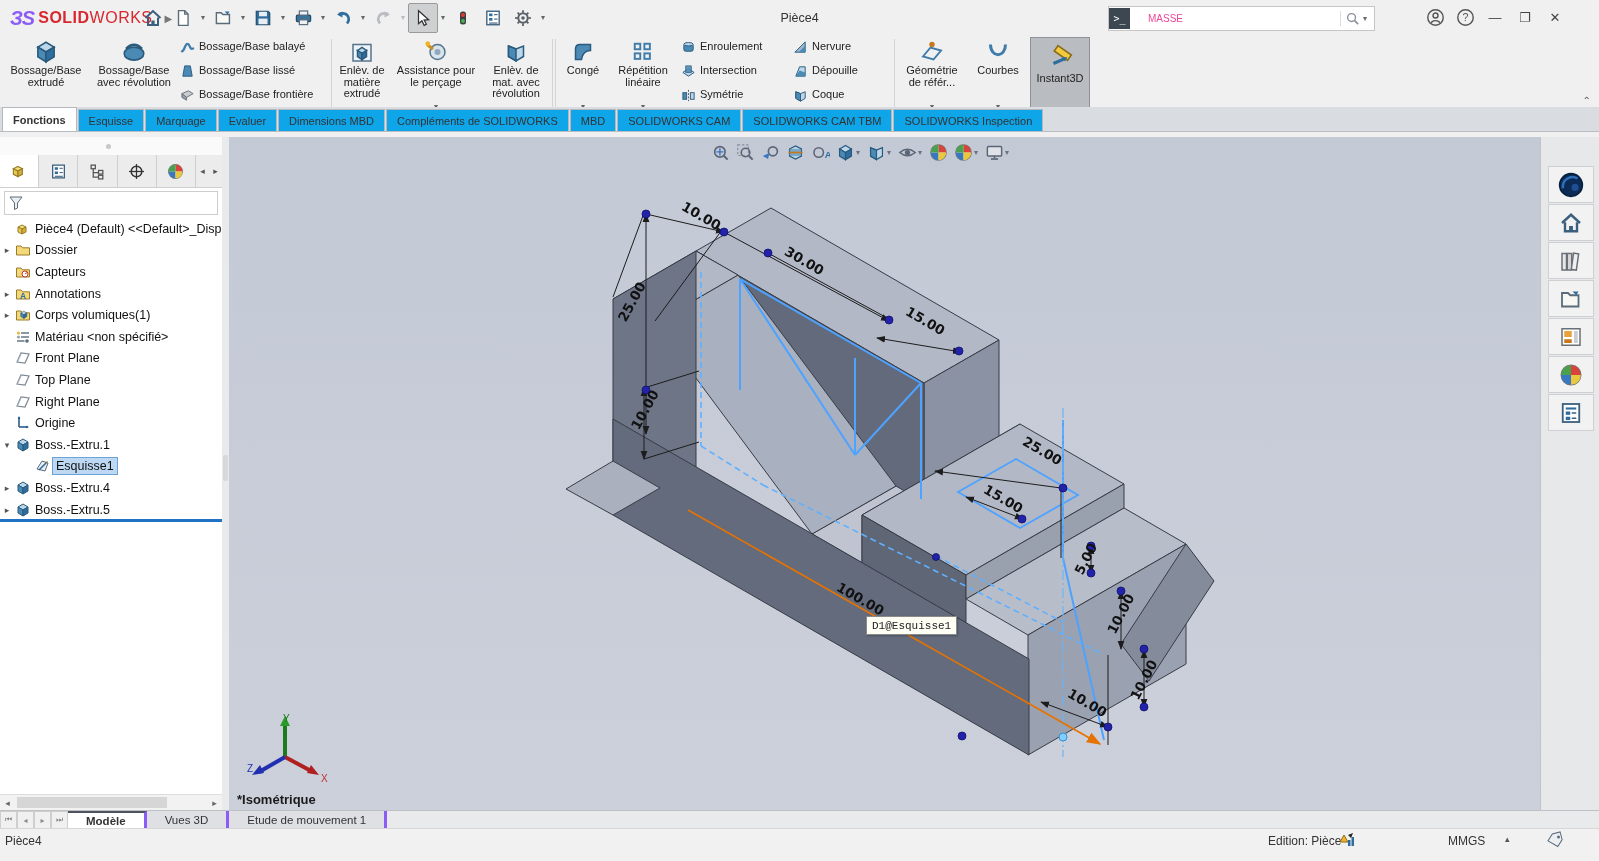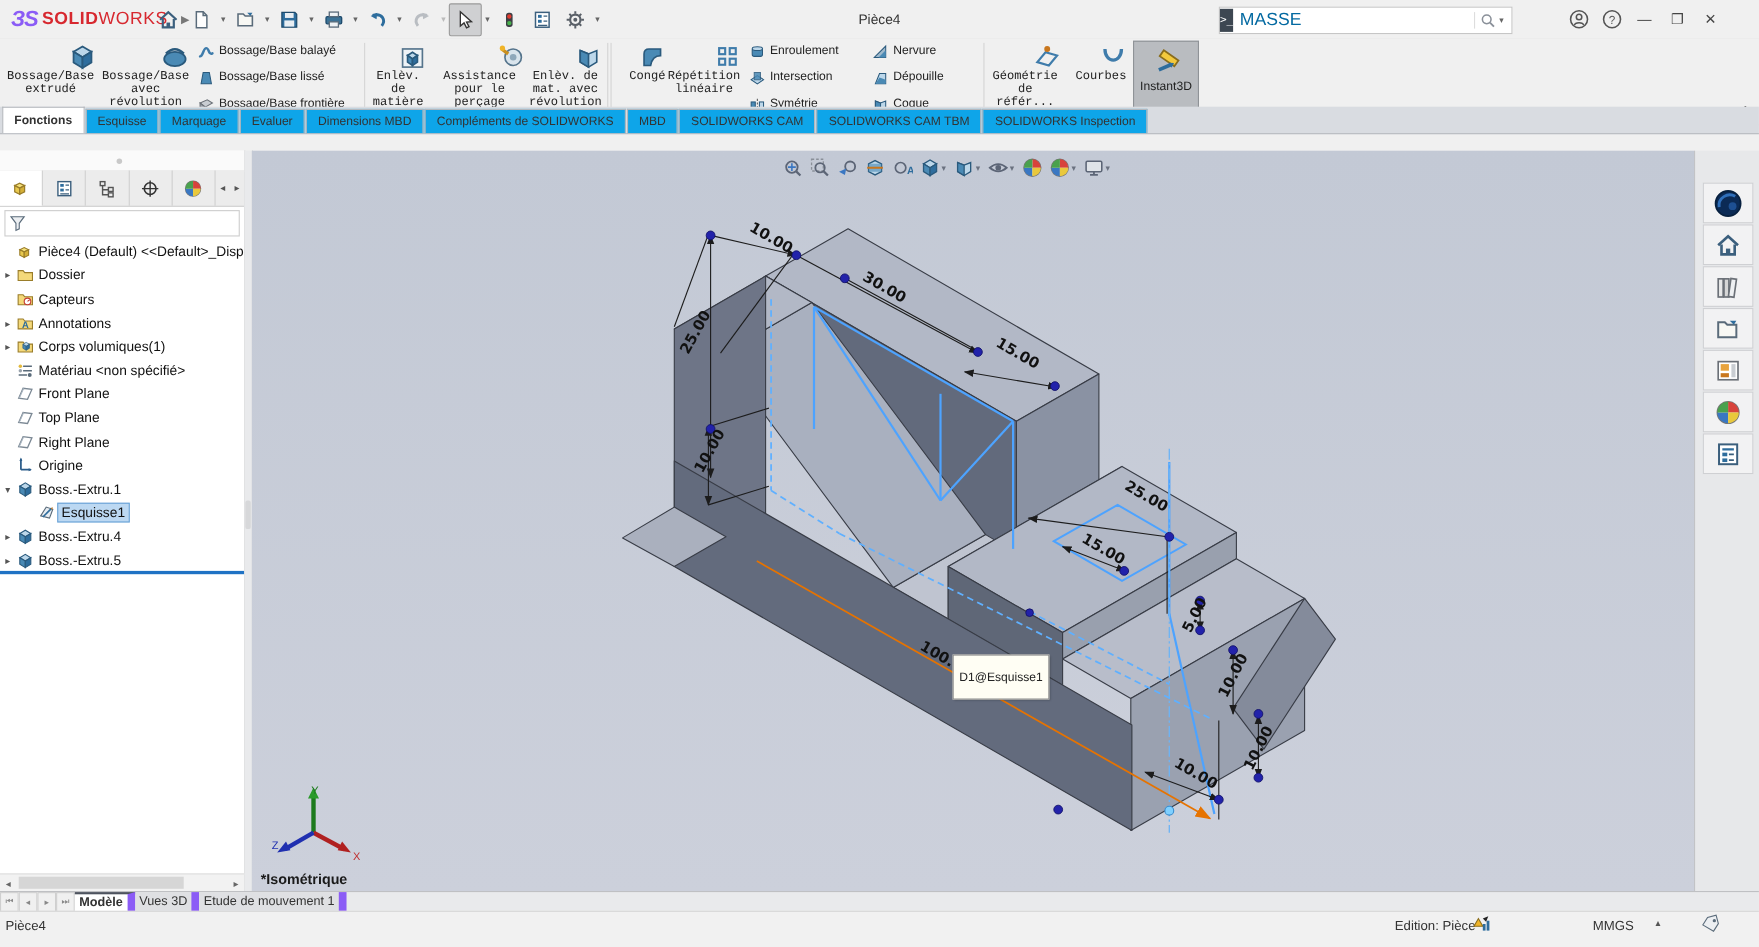--- a/index.html
+++ b/index.html
@@ -14,36 +14,36 @@
   .tbarrow{color:#777;font-size:10px;margin-left:8px;}
   #maintools{left:138px;top:2px;height:31px;display:flex;align-items:center;}
   .tbtn{height:28px;min-width:28px;display:flex;align-items:center;justify-content:center;border:1px solid transparent;border-radius:2px;}
   .tbtn svg{display:block;}
   .tbtn.pressed{background:#cfd0d2;border:1px solid #9a9a9a;}
   .caret{font-size:8px;color:#666;padding:0 3px;}
   .caret.dis{color:#bbb;}
   #doc-title{left:0;top:0;width:1599px;height:35px;display:flex;align-items:center;justify-content:center;font-size:12.5px;color:#333;pointer-events:none;}
   #searchbox{left:1108px;top:6px;width:265px;height:23px;background:#fff;border:1px solid #c6c6c6;display:flex;align-items:center;}
   #searchbox .cmdicon{width:21px;height:21px;background:#3d4752;color:#fff;font-size:10px;display:flex;align-items:center;justify-content:center;font-family:"DejaVu Sans Mono",monospace;}
-  #searchbox input{border:0;outline:0;flex:1;font-size:16px;padding:0 6px;font-family:"Liberation Sans",sans-serif;color:#0369a1;background:transparent;}
+  #searchbox input{border:0;outline:0;flex:1;font-size:10px;padding:0 6px;font-family:"Liberation Sans",sans-serif;color:#ec4899;background:transparent;margin-left:12px;}
   #searchbox .magwrap{display:flex;align-items:center;border-left:1px solid #ddd;padding:0 4px;color:#888;}
   .winbtn{width:30px;height:28px;display:flex;align-items:center;justify-content:center;color:#444;font-size:13px;}
   
   #ribbon{left:0;top:35px;width:1599px;height:78px;background:#f0f0f0;border-bottom:1px solid #cfcfcf;display:flex;align-items:stretch;}
   .rgsep{width:1px;background:#d4d4d4;margin:4px 1px;}
-  .rlg{display:flex;flex-direction:column;align-items:flex-end;justify-content:flex-start;padding:4px 4px 1px;text-align:center;line-height:11.5px;font-size:11px;color:#222;font-family:Liberation Mono, monospace;}
+  .rlg{display:flex;flex-direction:column;align-items:center;justify-content:flex-start;padding:4px 4px 1px;text-align:center;line-height:11.5px;font-size:11px;color:#222;}
   .rlg .ric{height:26px;display:flex;align-items:center;}
   .rlg .rcaret{font-size:8px;color:#666;margin-top:auto;}
   .smcol{display:flex;flex-direction:column;justify-content:space-between;padding:5px 4px;}
   .sm{display:flex;gap:4px;font-size:11px;color:#222;height:20px;white-space:nowrap;}
   .sm svg{flex:0 0 auto;}
   #instant3d{background:#b9bcc0;border:1px solid #8f9397;margin:2px;display:flex;flex-direction:column;align-items:center;padding-top:6px;width:58px;font-size:11px;}
   #ribbon-collapse{position:absolute;right:8px;top:95px;color:#555;font-size:10px;}
   
-  #tabbar{left:0;top:97px;width:1599px;height:24px;background:#d9dce1;border-bottom:1px solid #b9bcc1;}
+  #tabbar{left:0;top:107px;width:1599px;height:24px;background:#d9dce1;border-bottom:1px solid #b9bcc1;}
   .ctabs{display:flex;height:24px;align-items:flex-end;}
   .ctab{height:21px;display:flex;align-items:center;padding:0 10px;background:#0ea5e9;border:1px solid #b4b7bc;border-bottom:none;margin-right:1px;font-size:11px;color:#333;}
   .ctab.active{background:#fff;font-weight:bold;height:23px;}
   #tabwin{position:absolute;right:30px;top:115px;display:flex;gap:10px;color:#777;align-items:center;font-size:12px;}
   
   #panel{left:0;top:137px;width:222px;height:673px;background:#fff;border-right:1px solid #b5b5b5;}
   #panel-grip{left:0;top:137px;width:222px;height:18px;background:#fafafa;border-bottom:1px solid #e3e3e3;}
   #panel-grip .dot{position:absolute;left:106px;top:7px;width:5px;height:5px;border-radius:50%;background:#c9c9c9;}
   #mgrtabs{left:0;top:155px;width:222px;height:32px;display:flex;border-bottom:1px solid #cfcfcf;background:#ececec;}
   .mtab{flex:1;display:flex;align-items:center;justify-content:center;border-right:1px solid #cfcfcf;height:32px;}
@@ -63,30 +63,30 @@
   #hscroll .hthumb{height:11px;background:#d6d6d6;width:150px;margin-left:2px;}
   #hscroll .htrack{flex:1;}
   #splitter{left:222px;top:137px;width:7px;height:673px;background:#e9eaec;border-right:1px solid #c4c4c4;}
   #splitter .sgrip{position:absolute;left:1px;top:318px;width:5px;height:26px;background:#d7d8da;border-radius:2px;}
   
   #viewport{left:229px;top:137px;width:1311px;height:673px;background:linear-gradient(#c3c9d5,#ccd0db);overflow:hidden;}
   #headsup{position:absolute;left:480px;top:3px;display:flex;align-items:center;gap:2px;}
   .hbtn{height:24px;display:flex;align-items:center;padding:0 2px;color:#5c6576;}
   .hcaret{font-size:8px;color:#6b7280;padding:0 1px;}
   #viewlabel{position:absolute;left:8px;top:655px;font-weight:bold;font-size:13px;color:#1a1a1a;}
-  #tooltip{position:absolute;left:637px;top:458px;height:17px;background:#fffef4;border:1px solid #8a8a8a;box-shadow:1px 1px 2px rgba(0,0,0,.25);font-size:11px;display:flex;align-items:center;padding:11px 5px;color:#222;}
+  #tooltip{position:absolute;left:637px;top:479px;height:17px;background:#fffef4;border:1px solid #8a8a8a;box-shadow:1px 1px 2px rgba(0,0,0,.25);font-size:11px;display:flex;align-items:center;padding:0 5px;color:#222;font-family:Liberation Mono, monospace;}
   .dimtext{font-family:"DejaVu Sans",sans-serif;font-size:13.5px;font-weight:bold;fill:#111;text-anchor:middle;}
   
   #rightstrip{left:1540px;top:137px;width:59px;height:673px;background:#e7e8ea;border-left:1px solid #c2c3c6;}
   .rsbtn{width:44px;height:35px;margin:1px auto;background:#f2f2f3;border:1px solid #cfd0d3;display:flex;align-items:center;justify-content:center;}
   
   #bottomtabs{left:0;top:810px;width:1599px;height:18px;background:#e9eaec;border-top:1px solid #bfc0c3;display:flex;align-items:stretch;}
   .bnav{display:flex;}
   .bnavb{width:15px;display:flex;align-items:center;justify-content:center;font-size:8px;color:#888;border:1px solid #cfcfcf;background:#f0f0f0;}
-  .btab{display:flex;align-items:center;padding:0 4px;font-size:11.5px;border-right:7px solid #8b5cf6;color:#333;background:#dfe0e3;text-align:center;}
+  .btab{display:flex;align-items:center;padding:0 18px;font-size:11.5px;border-right:3px solid #8b5cf6;color:#333;background:#dfe0e3;text-align:center;}
   .btab.active{background:#fff;font-weight:bold;border-top:2px solid #4d535e;}
   
   #statusbar{left:0;top:828px;width:1599px;height:33px;background:#f1f1f1;border-top:1px solid #d8d8d8;}
   #statusbar .stext{position:absolute;top:5px;font-size:12px;color:#333;}
   svg{overflow:visible;}
 </style>
 </head>
 <body>
 
 <svg width="0" height="0" style="position:absolute">

